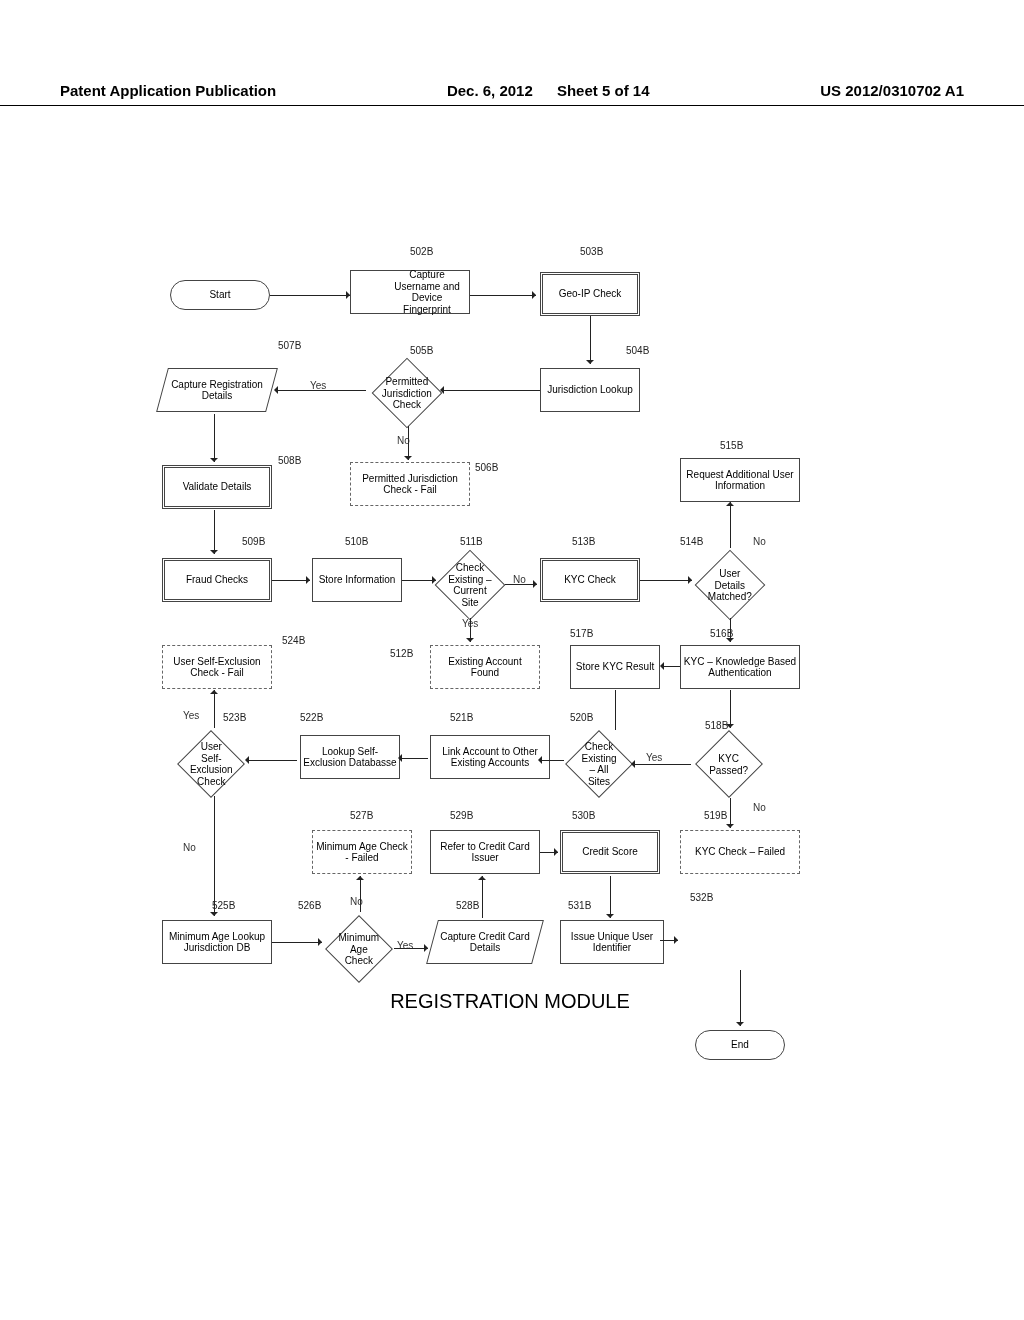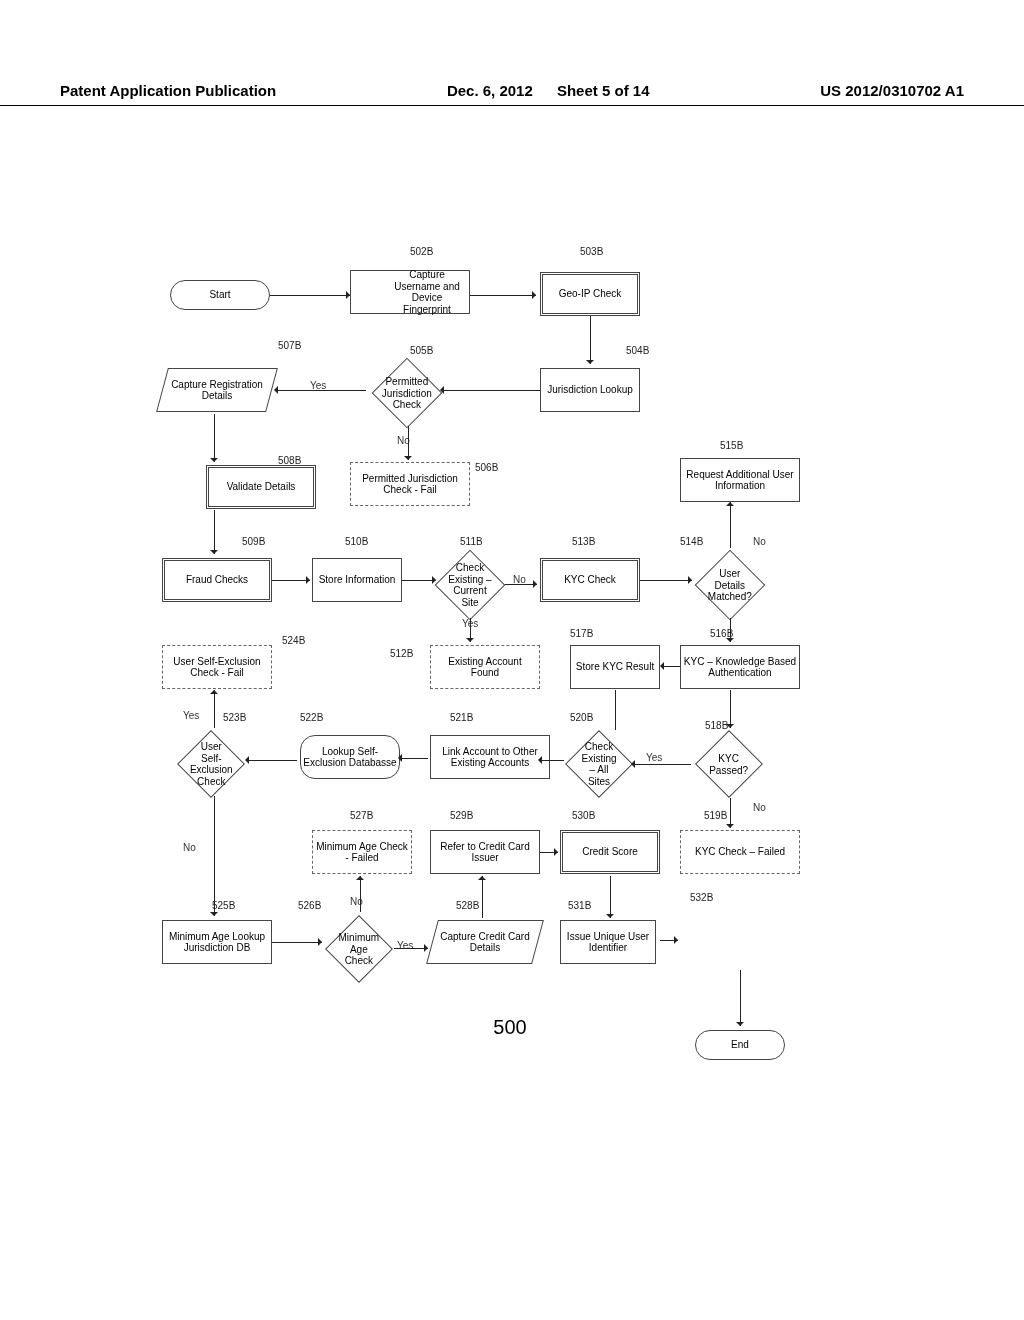--- a/index.html
+++ b/index.html
@@ -131,21 +131,21 @@
         <span>Capture Registration Details</span>
       </div>
     </div>
   <div class="node decision" style="left:232px; top:128px; width:50px; height:50px;">
       <span>Permitted Jurisdiction Check</span>
     </div>
   <div class="node process" style="left:390px; top:128px; width:100px;">
       <span>Jurisdiction Lookup</span>
     </div>
 
-  <div class="node double" style="left:12px; top:225px; width:110px;margin-left:44px;">
+  <div class="node double" style="left:12px; top:225px; width:110px;">
       <span>Validate Details</span>
     </div>
   <div class="node fail" style="left:200px; top:222px; width:120px;">
       <span>Permitted Jurisdiction Check - Fail</span>
     </div>
   <div class="node process" style="left:530px; top:218px; width:120px;">
       <span>Request Additional User Information</span>
     </div>
 
   <div class="node double" style="left:12px; top:318px; width:110px;">
@@ -173,21 +173,21 @@
   <div class="node process" style="left:420px; top:405px; width:90px;">
       <span>Store KYC Result</span>
     </div>
   <div class="node process" style="left:530px; top:405px; width:120px;">
       <span>KYC – Knowledge Based Authentication</span>
     </div>
 
   <div class="node decision" style="left:37px; top:500px; width:48px; height:48px;">
       <span>User Self-Exclusion Check</span>
     </div>
-  <div class="node process" style="left:150px; top:495px; width:100px;border-radius:15px;">
+  <div class="node process" style="left:150px; top:495px; width:100px;">
       <span>Lookup Self-Exclusion Databasse</span>
     </div>
   <div class="node process" style="left:280px; top:495px; width:120px;">
       <span>Link Account to Other Existing Accounts</span>
     </div>
   <div class="node decision" style="left:425px; top:500px; width:48px; height:48px;">
       <span>Check Existing – All Sites</span>
     </div>
   <div class="node decision" style="left:555px; top:500px; width:48px; height:48px;">
       <span>KYC Passed?</span>
@@ -210,21 +210,21 @@
       <span>Minimum Age Lookup Jurisdiction DB</span>
     </div>
   <div class="node decision" style="left:185px; top:685px; width:48px; height:48px;">
       <span>Minimum Age Check</span>
     </div>
   <div class="para" style="left:282px; top:680px; width:106px;">
       <div class="inner">
         <span>Capture Credit Card Details</span>
       </div>
     </div>
-  <div class="node process" style="left:410px; top:680px; width:96px;">
+  <div class="node process" style="left:410px; top:680px; width:104px;">
       <span>Issue Unique User Identifier</span>
     </div>
 
   <div class="node terminator" style="left:545px; top:790px; width:90px;">
       <span>End</span>
     </div>
 
   <div class="ref" style="left:260px; top:6px;">502B</div>
   <div class="ref" style="left:430px; top:6px;">503B</div>
   <div class="ref" style="left:128px; top:100px;">507B</div>
@@ -328,15 +328,15 @@
   <div class="edge v" style="left:460px; top:636px; height:42px;"></div>
     <div class="arrow down" style="left:456px; top:674px;"></div>
   <div class="edge h" style="left:510px; top:700px; width:18px;"></div>
     <div class="arrow right" style="left:524px; top:696px;"></div>
   <div class="edge v" style="left:590px; top:730px; height:56px;"></div>
     <div class="arrow down" style="left:586px; top:782px;"></div>
   <div class="edge v" style="left:64px; top:556px; height:120px;"></div>
     <div class="arrow down" style="left:60px; top:672px;"></div>
   <div class="edge v" style="left:465px; top:450px; height:40px;"></div>
 
-  <div class="title" style="top:776px;">500</div>
+  <div class="title" style="top:750px;">REGISTRATION MODULE</div>
 
 </div>
 
 </body></html>

